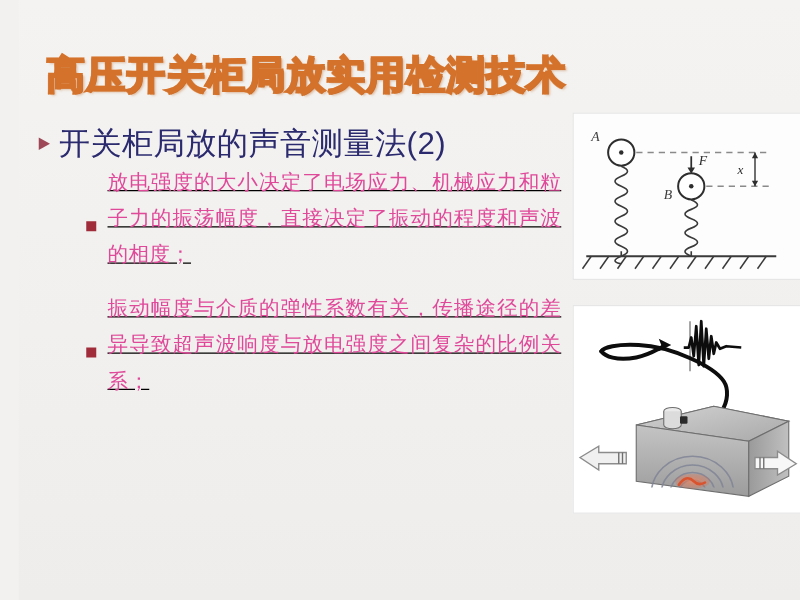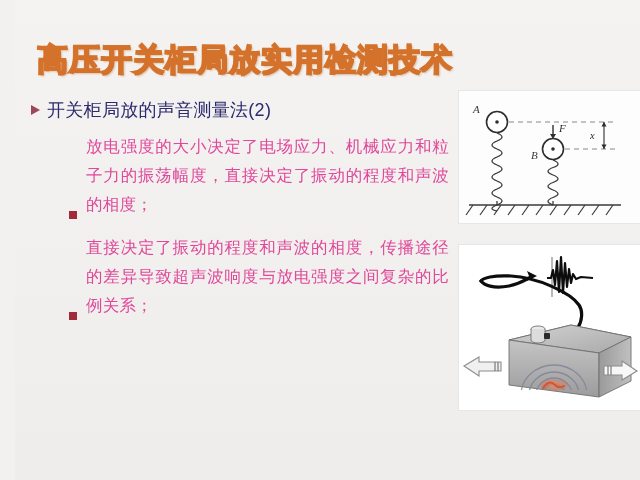--- a/index.html
+++ b/index.html
@@ -59,37 +59,38 @@
   }
   .arrow-bullet {
     width: 0; height: 0;
     border-left: 9px solid #8e2a3c;
     border-top: 5.5px solid transparent;
     border-bottom: 5.5px solid transparent;
     opacity: .85;
     flex: 0 0 auto;
   }
   #subtitle-text {
-    font-size: 18px;
+    font-size: 25px;
     color: #2b2a6e;
     white-space: nowrap;
     letter-spacing: .3px;
   }
 
   
   #bullets {
     position: absolute;
     left: 54px;
     top: 132px;
     width: 380px;
   }
   .bullet-item {
     display: flex;
-    align-items: flex-end;
+    align-items: center;
     margin-bottom: 14px;
+    text-decoration: underline;
   }
   .sq-bullet {
     width: 8px;
     height: 8px;
     background: #a02c3a;
     margin-top: 10px;
     margin-right: 9px;
     flex: 0 0 auto;
   }
   .bullet-text {
@@ -141,21 +142,21 @@
   <div id="bullets">
 
     <div class="bullet-item">
       <span class="sq-bullet"></span>
       <span class="bullet-text">放电强度的大小决定了电场应力、机械应力和粒子力的振荡幅度，直接决定了振动的程度和声波的相度；</span>
     </div>
 
 
     <div class="bullet-item">
       <span class="sq-bullet"></span>
-      <span class="bullet-text">直接决定了振动的程度和声波的相度，传播途径的差异导致超声波响度与放电强度之间复杂的比例关系；</span>
+      <span class="bullet-text">振动幅度与介质的弹性系数有关，传播途径的差异导致超声波响度与放电强度之间复杂的比例关系；</span>
     </div>
 
   </div>
 
   <div id="fig-spring">
     <svg class="fig-svg" viewBox="0 0 183 132">
       <rect x="0" y="0" width="183" height="132" fill="#fdfdfd"></rect>
 
       <text x="14" y="22" font-family="'Liberation Serif', serif" font-style="italic" font-size="11" fill="#3a3a3a">A</text>
 

